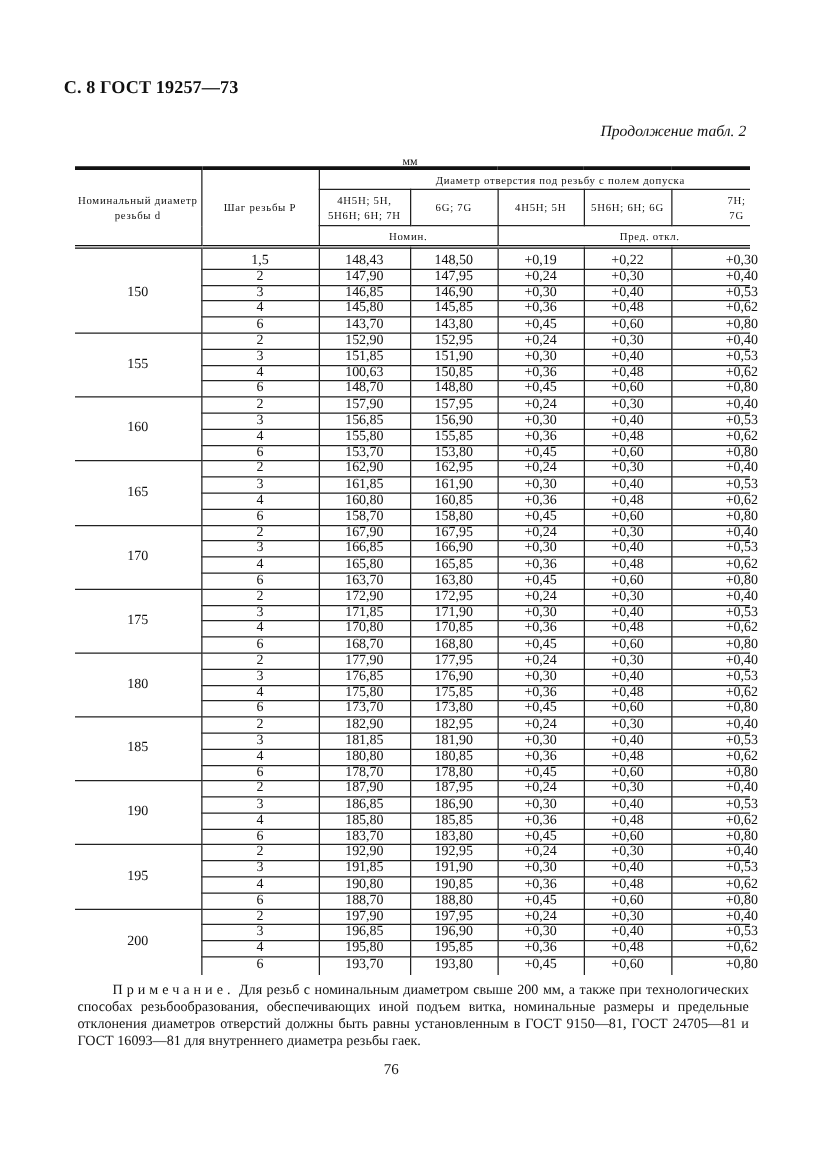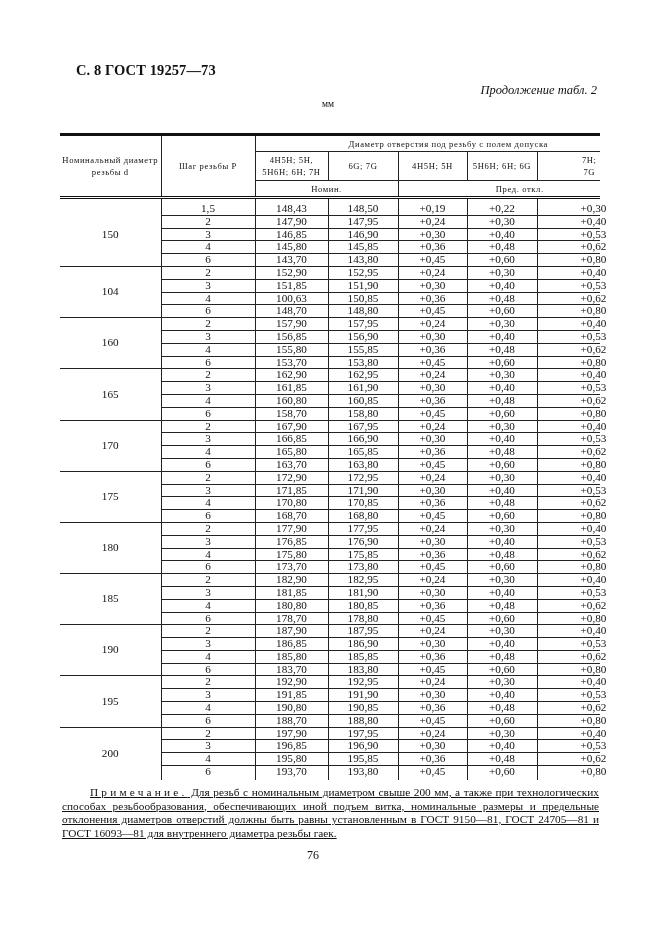--- a/index.html
+++ b/index.html
@@ -1,29 +1,29 @@
 <!DOCTYPE html>
 <html><head>
 <meta charset="utf-8">
 <style>
   html, body { margin: 0; padding: 0; background: #ffffff; }
   body {
     width: 661px; height: 936px; position: relative; overflow: hidden;
     font-family: "Liberation Serif", "DejaVu Serif", serif; color: #111;
   }
   .page-header {
-    position: absolute; left: 76px; top: 62px;
+    position: absolute; left: 51px; top: 62px;
     font-weight: bold; font-size: 14.5px; letter-spacing: 0.1px;
   }
   .continuation {
-    position: absolute; right: 64px; top: 83px;
+    position: absolute; right: 64px; top: 98px;
     font-style: italic; font-size: 12.5px;
   }
   .units {
-    position: absolute; left: 322px; top: 99px; font-size: 9.5px;
+    position: absolute; left: 322px; top: 125px; font-size: 9.5px;
   }
   table.main {
     position: absolute; left: 60px; top: 133px; width: 540px;
     border-collapse: collapse; table-layout: fixed;
     font-size: 11.2px;
   }
   table.main col.c1 { width: 101px; }
   table.main col.c2 { width: 94px; }
   table.main col.c3 { width: 73px; }
   table.main col.c4 { width: 70px; }
@@ -46,21 +46,21 @@
   }
   table.main tbody td.dia { border-bottom: 1px solid #222; vertical-align: middle; }
   table.main tbody tr.first-row td { padding-top: 4px; border-top: none; }
   table.main tbody tr.group-first td { border-top: 1px solid #222; }
   table.main tbody tr.last td { border-bottom: none; height: 14px; vertical-align: top; }
   .note {
     position: absolute; left: 62px; top: 786px; width: 537px;
     font-size: 11.3px; line-height: 13.5px; text-align: justify;
   }
   .note .label { letter-spacing: 3.2px; }
-  .note p { margin: 0; text-indent: 28px; text-decoration: underline; }
+  .note p { margin: 0; text-indent: 28px; }
   .page-number {
     position: absolute; left: 307px; top: 848px; font-size: 12px;
   }
 </style>
 </head>
 <body>
 
 <div class="page-header">С. 8 ГОСТ 19257—73</div>
 <div class="continuation">Продолжение табл. 2</div>
 <div class="units">мм</div>
@@ -129,21 +129,21 @@
       </tr>
       <tr>
         <td>6</td>
         <td>143,70</td>
         <td>143,80</td>
         <td>+0,45</td>
         <td>+0,60</td>
         <td>+0,80</td>
       </tr>
       <tr class="group-first">
-        <td class="dia" rowspan="4">104</td>
+        <td class="dia" rowspan="4">155</td>
         <td>2</td>
         <td>152,90</td>
         <td>152,95</td>
         <td>+0,24</td>
         <td>+0,30</td>
         <td>+0,40</td>
       </tr>
       <tr>
         <td>3</td>
         <td>151,85</td>

